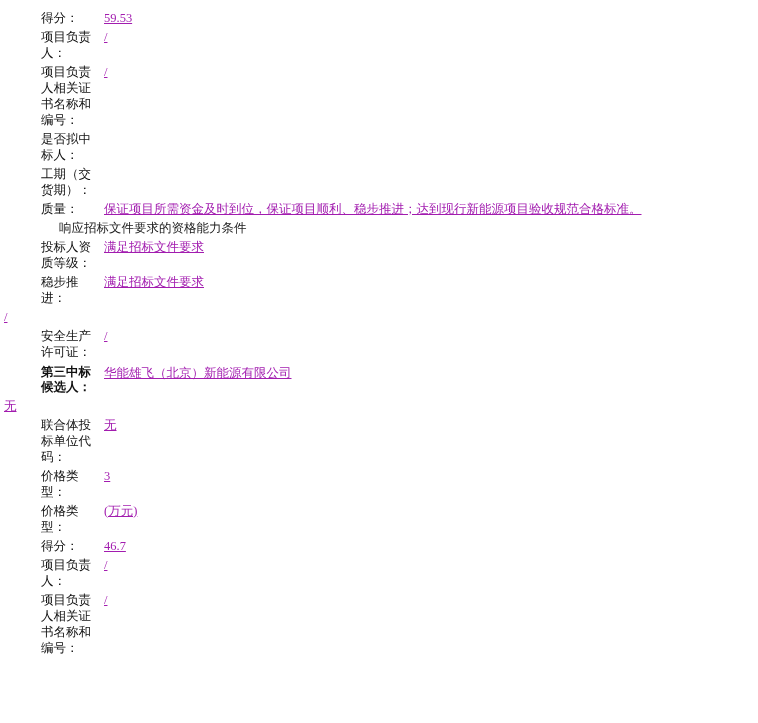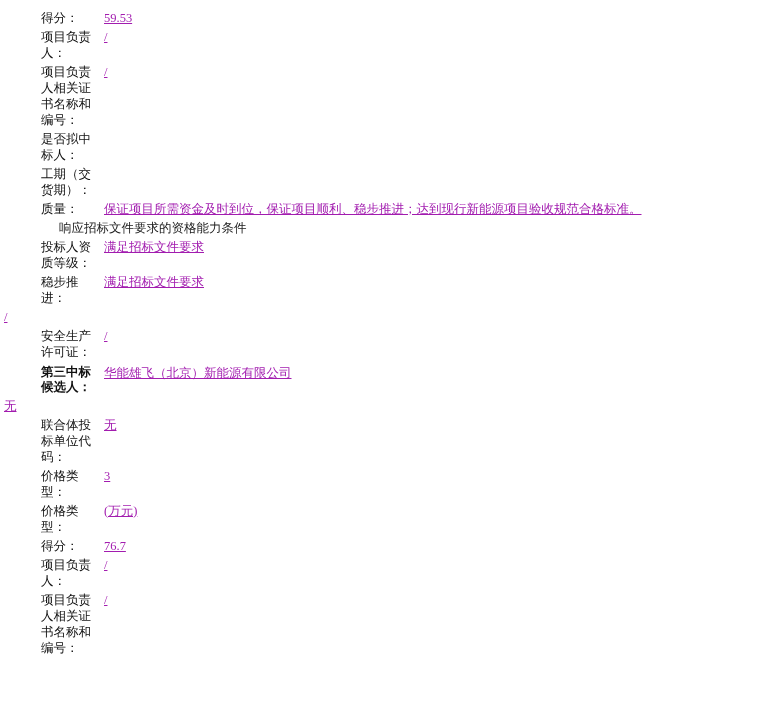--- a/index.html
+++ b/index.html
@@ -145,21 +145,21 @@
     </div>
 
     <div class="row">
       <div class="label">价格类型：</div>
       <div class="value">(万元)</div>
     </div>
 
 
     <div class="row">
       <div class="label">得分：</div>
-      <div class="value">76.7</div>
+      <div class="value">46.7</div>
     </div>
 
     <div class="row">
       <div class="label">项目负责人：</div>
       <div class="value">/</div>
     </div>
 
     <div class="row">
       <div class="label">项目负责人相关证书名称和编号：</div>
       <div class="value">/</div>

